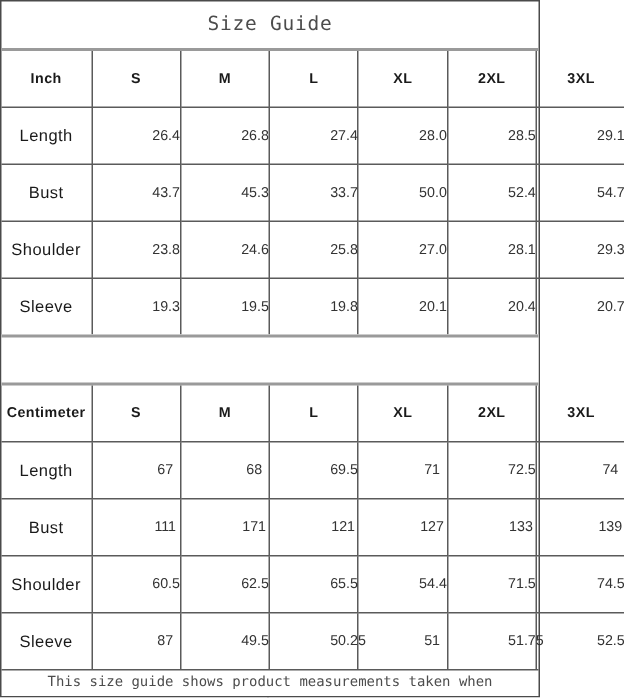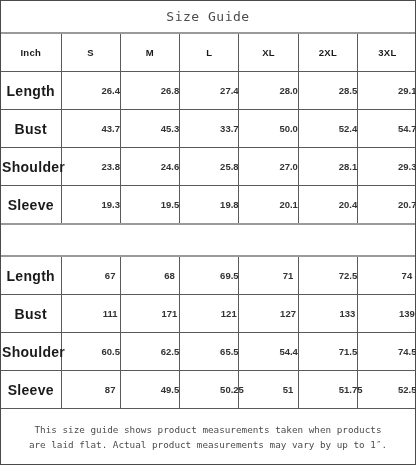--- a/index.html
+++ b/index.html
@@ -9,21 +9,21 @@
   }
   body {
     width: 416px;
     height: 465px;
     font-family: "Liberation Sans", sans-serif;
     -webkit-font-smoothing: antialiased;
   }
 
   .size-guide {
     box-sizing: border-box;
-    width: 416px;
+    width: 360px;
     height: 465px;
     border: 1px solid #4a4a4a;
     display: flex;
     flex-direction: column;
     background: #ffffff;
   }
 
   
   .title-row {
     box-sizing: border-box;
@@ -48,27 +48,27 @@
     table-layout: fixed;
   }
   table.sg td {
     border: 1px solid #5a5a5a;
     text-align: center;
     vertical-align: middle;
     height: 35px;
     color: #1a1a1a;
   }
   table.sg td.lbl {
-    font-size: 14px;
-    font-weight: bold;
+    font-size: 11px;
+    font-weight: normal;
     letter-spacing: 0.3px;
   }
   table.sg td.val {
     font-size: 9.5px;
-    font-weight: bold;
+    font-weight: normal;
     color: #333333;
     padding-left: 40px;
   }
   table.sg tr.head td {
     font-size: 9.5px;
     font-weight: bold;
     letter-spacing: 0.3px;
   }
   table.sg td:first-child { border-left: 0; margin-top: 25px; }
   table.sg td:last-child  { border-right: 0; }
@@ -181,20 +181,29 @@
     <colgroup>
       <col class="c-label">
         <col class="c-size">
         <col class="c-size">
         <col class="c-size">
         <col class="c-size">
         <col class="c-size">
         <col class="c-size">
     </colgroup>
     <tbody>
+      <tr class="head">
+        <td class="lbl">Centimeter</td>
+        <td>S</td>
+        <td>M</td>
+        <td>L</td>
+        <td>XL</td>
+        <td>2XL</td>
+        <td>3XL</td>
+      </tr>
       <tr>
         <td class="lbl">Length</td>
         <td class="val">67</td>
         <td class="val">68</td>
         <td class="val">69.5</td>
         <td class="val">71</td>
         <td class="val">72.5</td>
         <td class="val">74</td>
       </tr>
       <tr>

